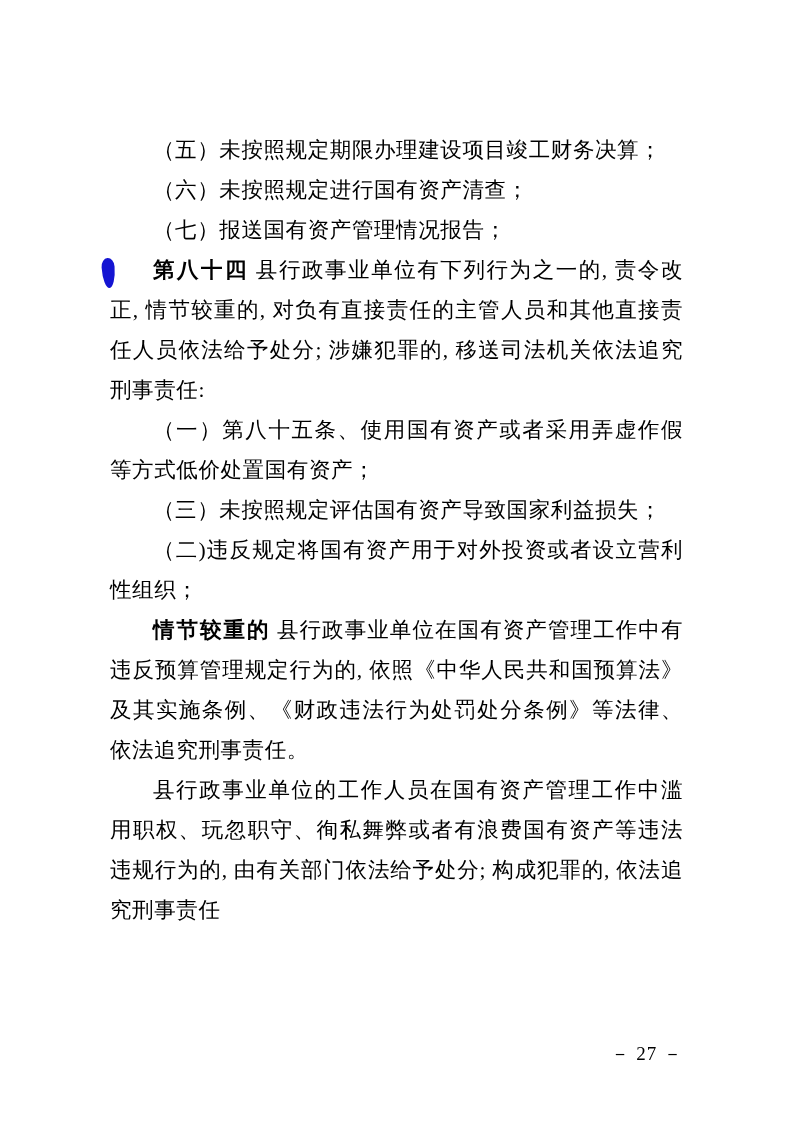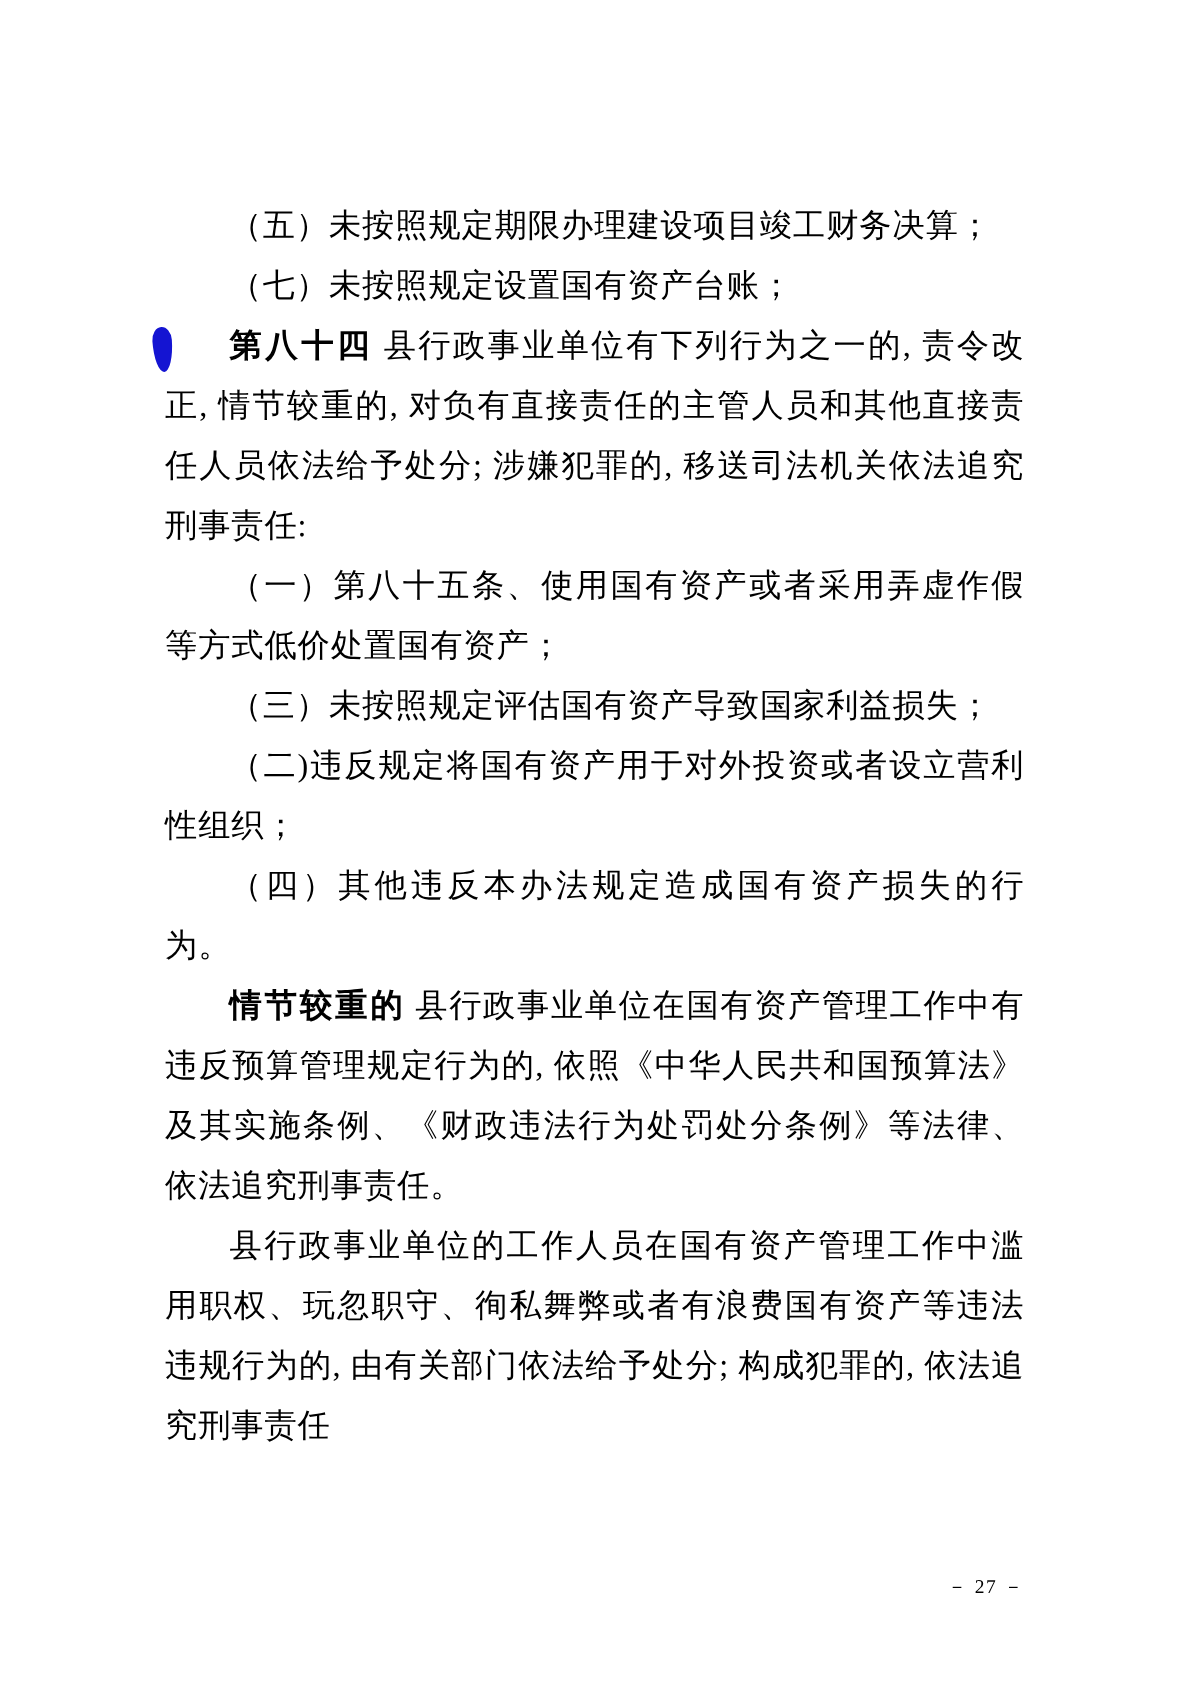--- a/index.html
+++ b/index.html
@@ -52,46 +52,46 @@
     width: 13px;
     height: 30px;
     background: #1414d2;
     border-radius: 50% 50% 50% 50% / 30% 30% 70% 70%;
     transform: rotate(-4deg);
   }
   .footer {
     position: absolute;
     right: 110px;
     bottom: 55px;
-    font-size: 13px;
+    font-size: 19px;
     letter-spacing: 1px;
     font-family: "Liberation Serif", serif;
   }
 </style>
 </head>
 <body>
 
 <div class="page">
   <div class="body-text">
 
     <p class="para indent2">（五）未按照规定期限办理建设项目竣工财务决算；</p>
 
+    <p class="para indent2">（六）未按照规定进行国有资产清查；</p>
 
-    <p class="para indent2">（七）未按照规定设置国有资产台账；</p>
+    <p class="para indent2">（七）报送国有资产管理情况报告；</p>
 
 
     <p class="para indent2 marker-wrap"><span class="blue-marker"></span><span class="lead">第八十四</span>&nbsp;<span>县行政事业单位有下列行为之一的, 责令改正, 情节较重的, 对负有直接责任的主管人员和其他直接责任人员依法给予处分; 涉嫌犯罪的, 移送司法机关依法追究刑事责任:</span></p>
 
     <p class="para indent2">（一）第八十五条、使用国有资产或者采用弄虚作假等方式低价处置国有资产；</p>
 
     <p class="para indent2">（三）未按照规定评估国有资产导致国家利益损失；</p>
 
     <p class="para indent2">（二)违反规定将国有资产用于对外投资或者设立营利性组织；</p>
 
-    <p class="para indent2">（四）其他违反本办法规定造成国有资产损失的行为。</p>
 
     <p class="para indent2"><span class="lead">情节较重的</span>&nbsp;<span>县行政事业单位在国有资产管理工作中有违反预算管理规定行为的, 依照《中华人民共和国预算法》及其实施条例、《财政违法行为处罚处分条例》等法律、依法追究刑事责任。</span></p>
 
     <p class="para indent2">县行政事业单位的工作人员在国有资产管理工作中滥用职权、玩忽职守、徇私舞弊或者有浪费国有资产等违法违规行为的, 由有关部门依法给予处分; 构成犯罪的, 依法追究刑事责任</p>
 
   </div>
 </div>
 
 <div class="footer">－ 27 －</div>
 

